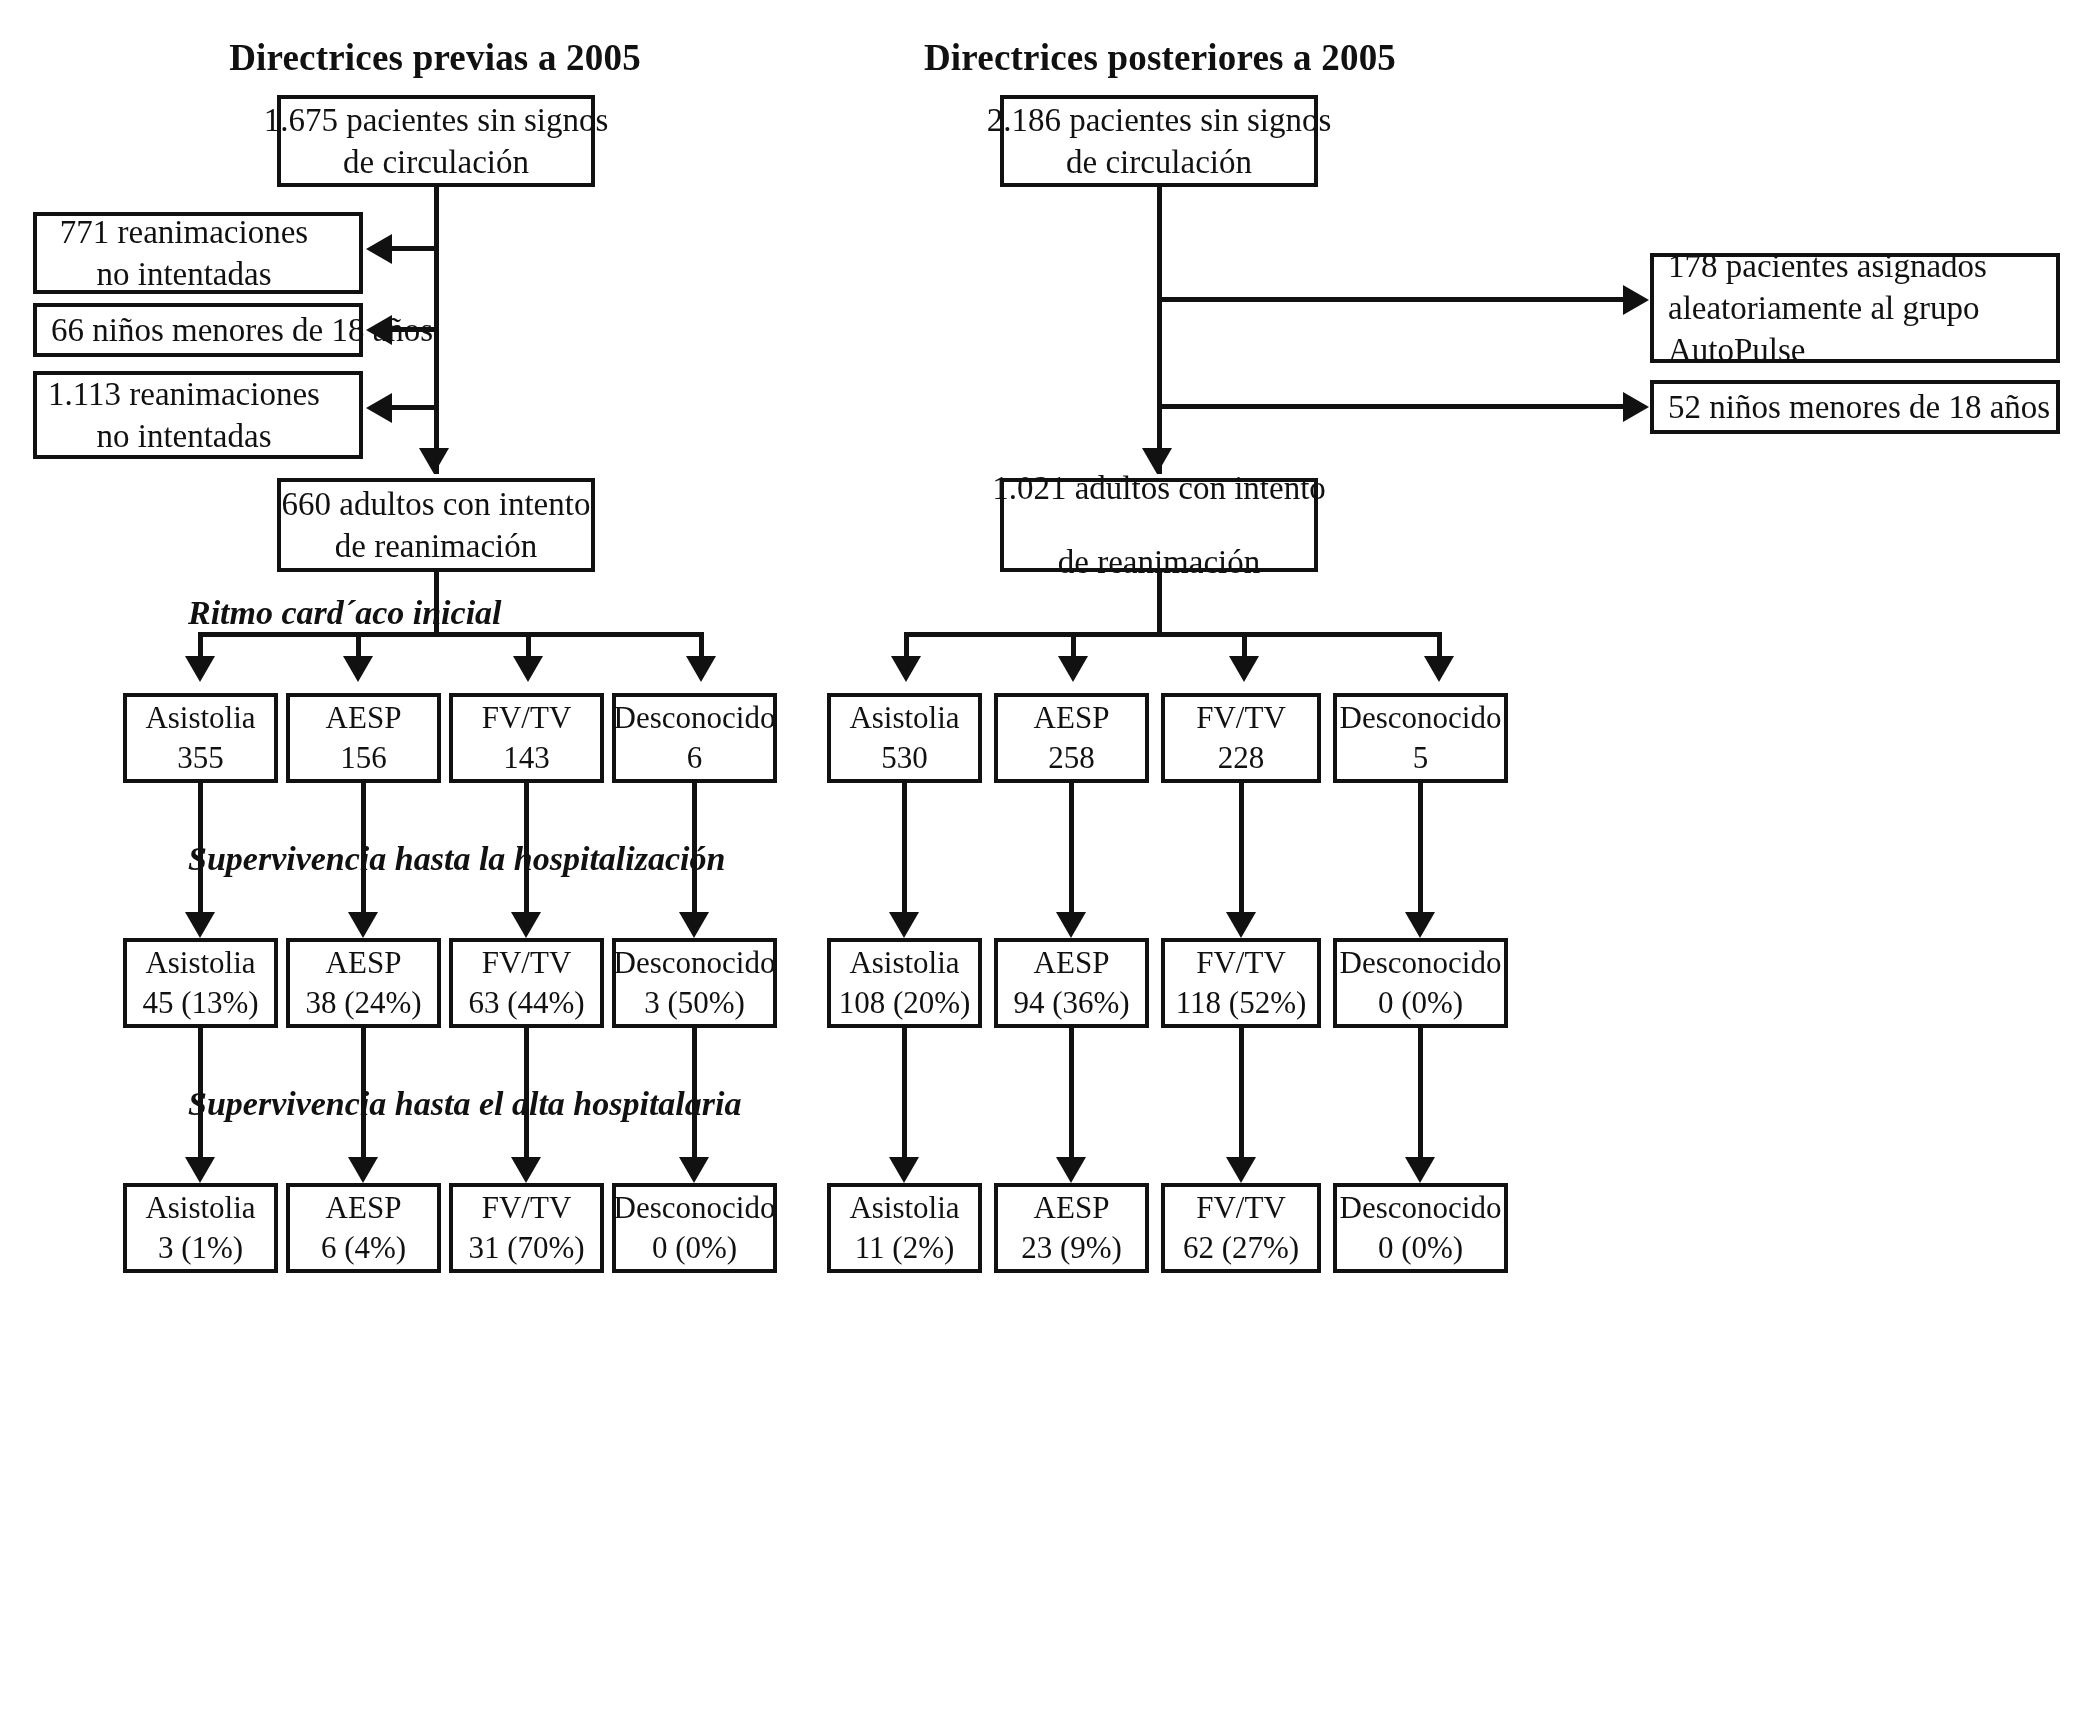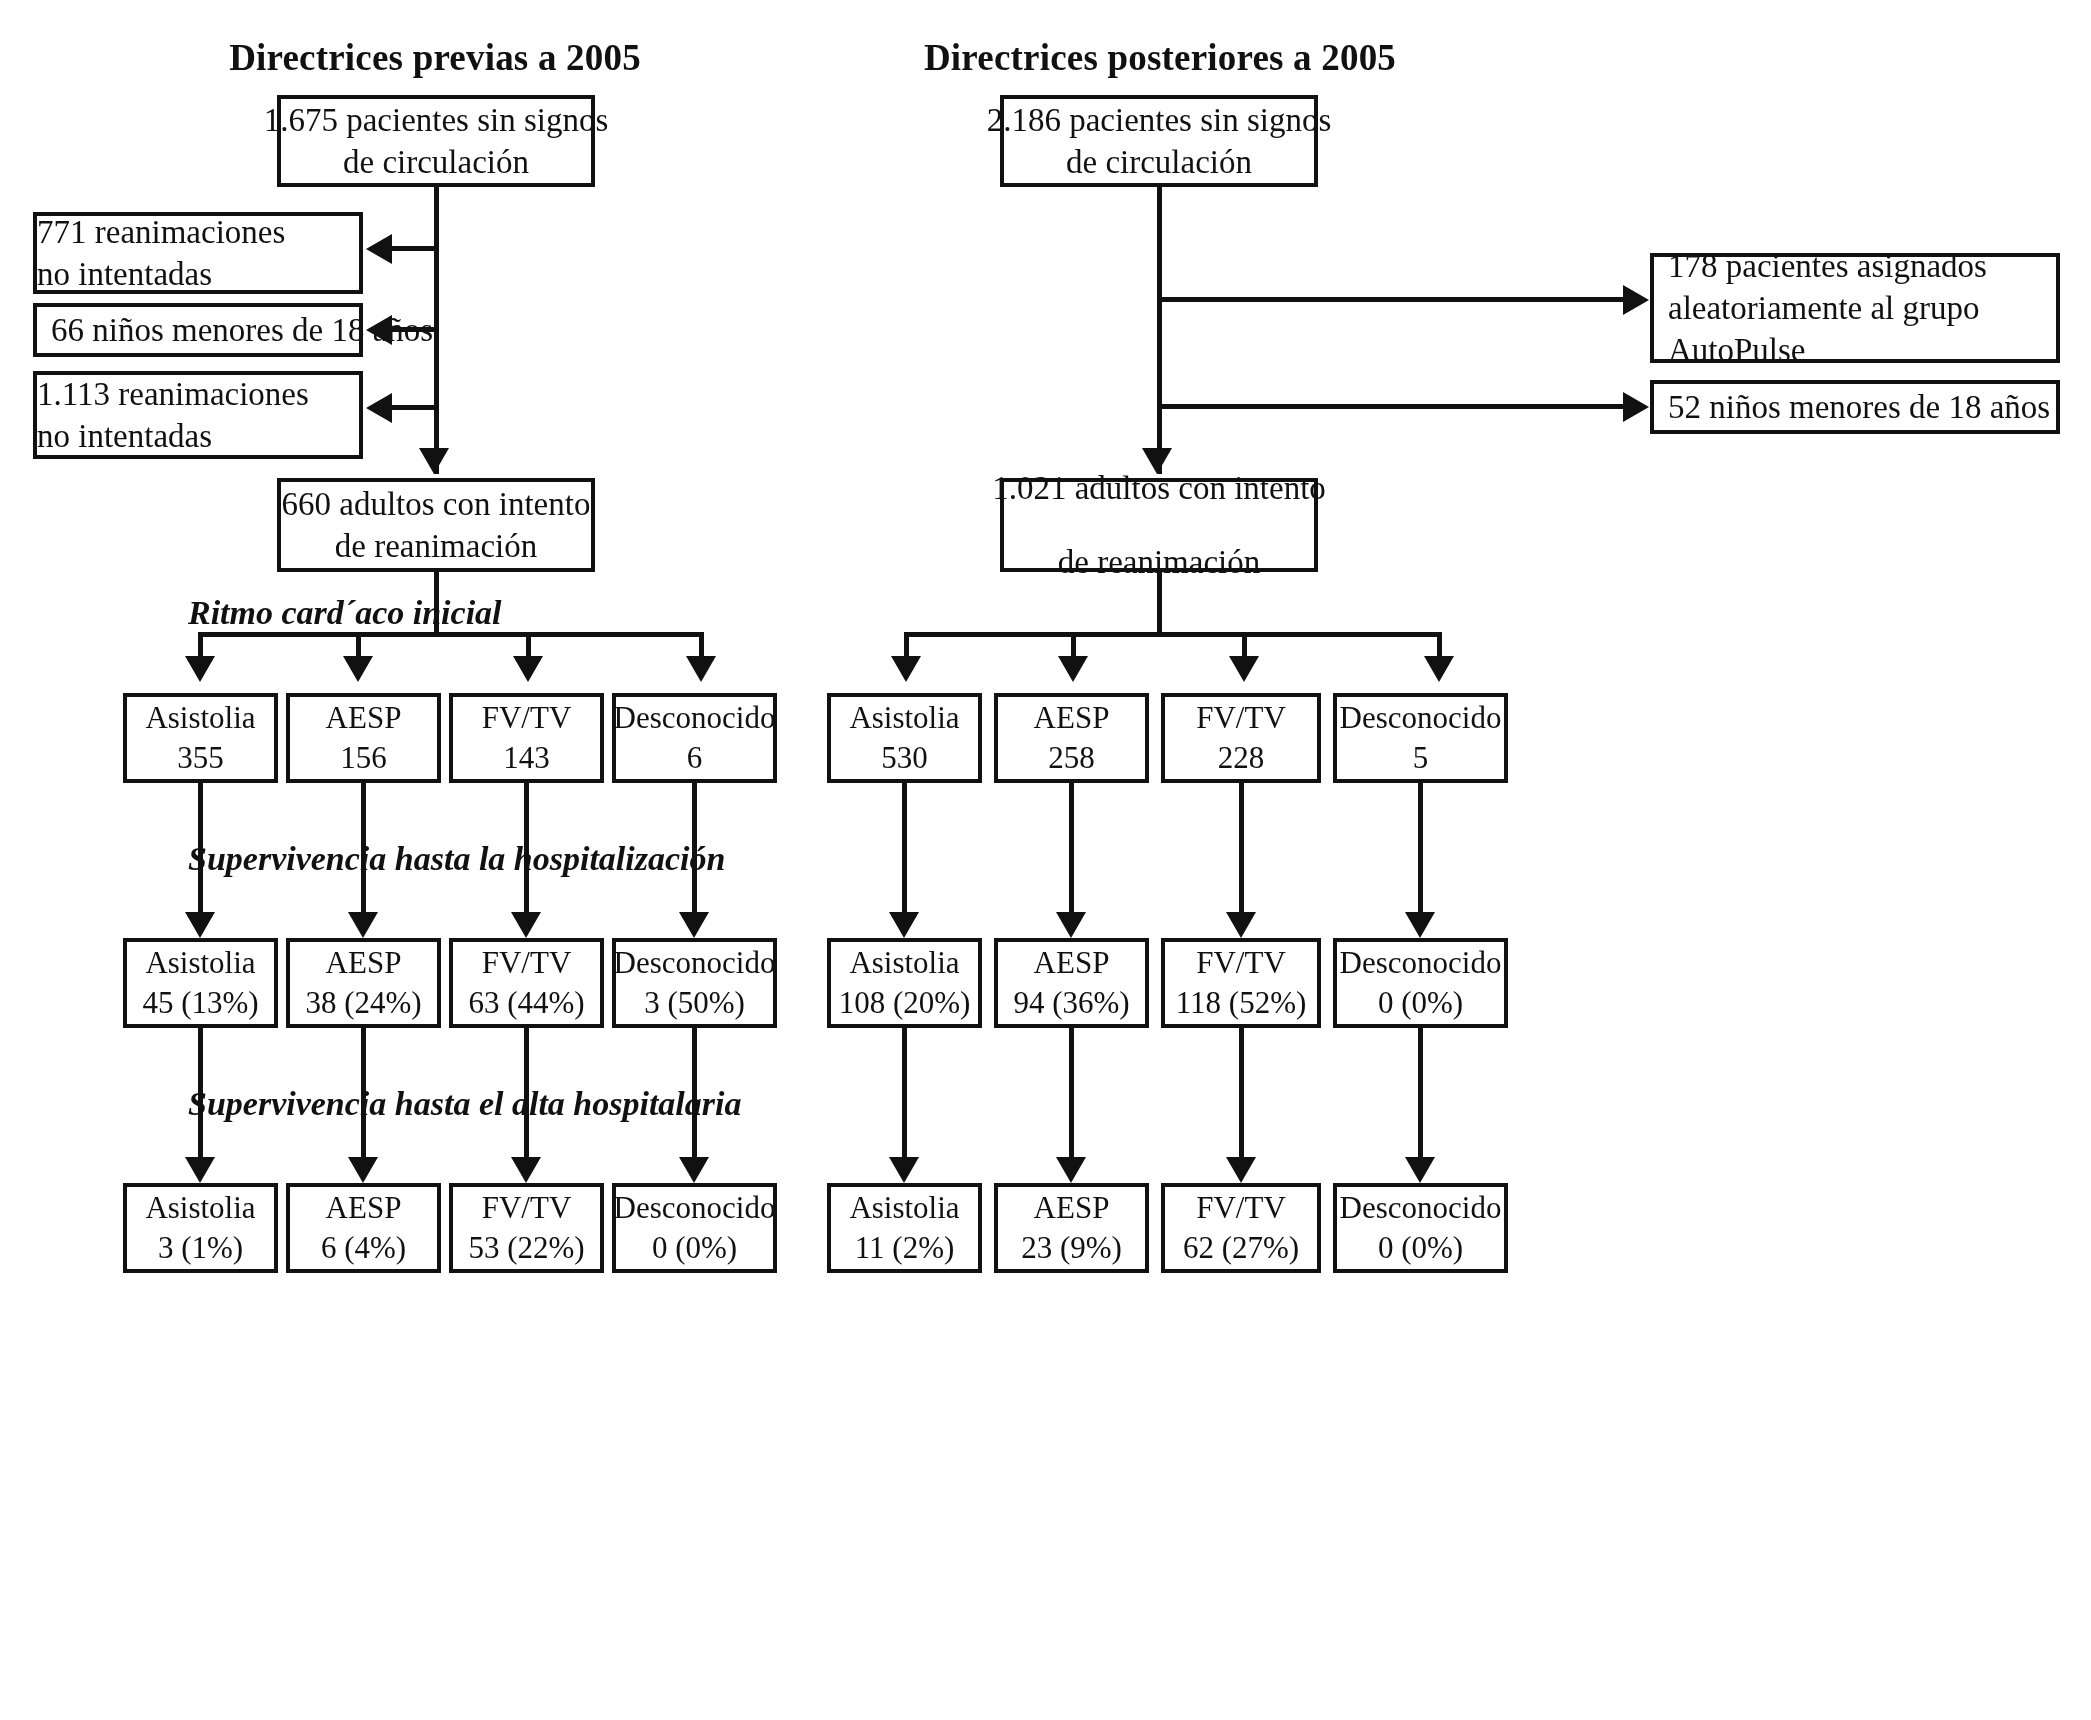--- a/index.html
+++ b/index.html
@@ -13,21 +13,21 @@
     position:absolute;font-weight:bold;font-size:37px;letter-spacing:0.2px;
     text-align:center;white-space:nowrap;color:#111;
   }
   .box{
     position:absolute;border:4px solid #111;background:#fff;box-sizing:border-box;
     display:flex;flex-direction:column;justify-content:center;
     font-size:33px;line-height:1.28;color:#111;
   }
   .box.ctr{align-items:center;text-align:center;}
   .box.lft{align-items:flex-start;text-align:left;padding-left:14px;}
-  .box.rgt{align-items:flex-start;text-align:right;padding-right:28px;}
+  .box.rgt{align-items:center;text-align:right;padding-right:28px;}
   .box .ln{display:block;white-space:nowrap;}
   .small-box{font-size:31px;}
   .section-label{
     position:absolute;font-weight:bold;font-style:italic;font-size:34px;
     white-space:nowrap;color:#111;
   }
   
   .vline{position:absolute;background:#111;width:5px;}
   .hline{position:absolute;background:#111;height:5px;}
   .arrow-down{
@@ -153,21 +153,21 @@
   <div class="box ctr small-box" style="left:123px;top:1183px;width:155px;height:90px;">
     <span class="ln">Asistolia</span>
     <span class="ln">3 (1%)</span>
   </div>
   <div class="box ctr small-box" style="left:286px;top:1183px;width:155px;height:90px;">
     <span class="ln">AESP</span>
     <span class="ln">6 (4%)</span>
   </div>
   <div class="box ctr small-box" style="left:449px;top:1183px;width:155px;height:90px;">
     <span class="ln">FV/TV</span>
-    <span class="ln">53 (22%)</span>
+    <span class="ln">31 (70%)</span>
   </div>
   <div class="box ctr small-box" style="left:612px;top:1183px;width:165px;height:90px;">
     <span class="ln">Desconocido</span>
     <span class="ln">0 (0%)</span>
   </div>
 
   <div class="box ctr" style="left:1000px;top:95px;width:318px;height:92px;">
     <span class="ln">2.186 pacientes sin signos</span>
     <span class="ln">de circulación</span>
   </div>

